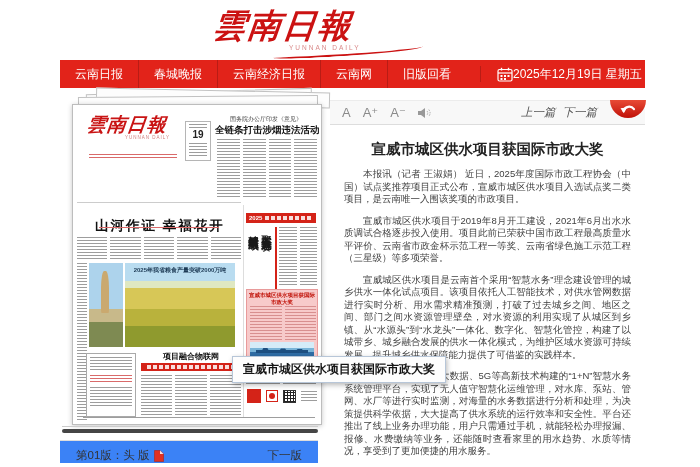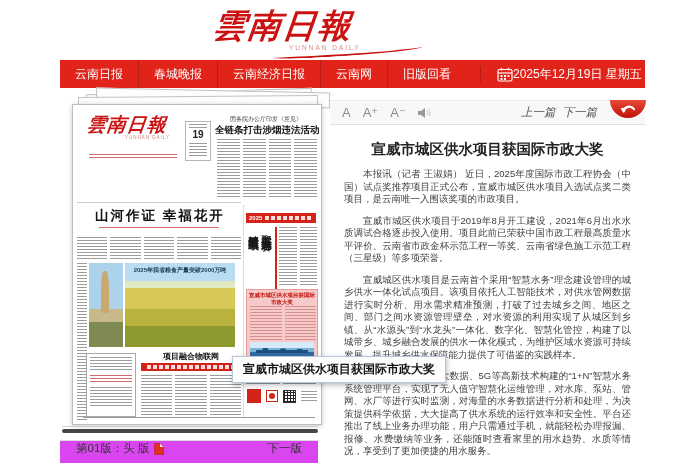--- a/index.html
+++ b/index.html
@@ -35,41 +35,41 @@
   .article{left:330px;top:124px;width:315px;padding:0 14px;box-sizing:border-box;}
   .a-title{margin-top:16px;text-align:center;font-size:14.5px;font-weight:bold;color:#222;}
   .a-p{margin:9px 0 0;font-size:9.5px;line-height:12.5px;color:#3f3f3f;text-align:justify;text-indent:2em;}
 
   
   .sheet{position:absolute;background:#fdfdfd;border:1px solid #c2c2c2;height:14px;z-index:1;}
   .npage{left:72px;top:104px;width:248px;height:319px;background:#fff;border:1px solid #bdbdbd;
          box-shadow:0 1px 5px rgba(0,0,0,.22);z-index:2;}
   .stand-thin{left:62px;top:426px;width:256px;height:1px;background:#ccc;z-index:2;}
   .stand{left:62px;top:429px;width:256px;height:4px;background:#454545;border-radius:2px;z-index:2;}
-  .pager{left:60px;top:440px;width:258px;height:22px;background:#d946ef;border-top:1px solid #ddd;
-         display:flex;align-items:flex-start;font-size:11.5px;color:#333;}
+  .pager{left:60px;top:440px;width:258px;height:22px;background:#3b82f6;border-top:1px solid #ddd;
+         display:flex;align-items:flex-end;font-size:11.5px;color:#333;}
   .pager .ed{margin-left:16px;display:flex;align-items:center;gap:4px;}
   .pager .nx{margin-left:auto;margin-right:16px;cursor:pointer;color:#333;font-family:Liberation Mono, monospace;}
 
   
   .tl{background:repeating-linear-gradient(to bottom,#9d9d9d 0 1px,transparent 1px 3px);}
   .tl-red{background:repeating-linear-gradient(to bottom,#d96a6a 0 1px,transparent 1px 3px);}
   .tl-pink{background:repeating-linear-gradient(to bottom,#d88f8f 0 1px,transparent 1px 3px);}
   .tl-w{background:repeating-linear-gradient(90deg,rgba(255,255,255,.85) 0 4px,transparent 4px 6px);}
   .cols{position:absolute;display:flex;gap:3px;}
   .cols i{flex:1;}
 
   
   .np-mast{font-family:"DejaVu Serif",serif;font-weight:bold;font-style:italic;color:#c91414;
            font-size:19px;transform:skewX(-6deg);letter-spacing:1px;line-height:22px;}
   .np-mast-sub{font-size:4.5px;color:#d07d7d;letter-spacing:1px;margin-left:38px;}
   .datebox{left:112px;top:16px;width:24px;height:38px;border:1px solid #b5b5b5;text-align:center;}
   .kicker{left:142px;top:10px;width:102px;font-size:6px;color:#444;text-align:center;white-space:nowrap;}
   .h2nd{left:142px;top:19px;width:102px;font-size:9.5px;font-weight:bold;color:#111;text-align:center;white-space:nowrap;}
-  .hmain{left:6px;top:102px;width:162px;font-size:13.5px;font-weight:bold;color:#111;text-align:center;
+  .hmain{left:6px;top:112px;width:162px;font-size:13.5px;font-weight:bold;color:#111;text-align:center;
          letter-spacing:2px;white-space:nowrap;}
   .photo-big{left:52px;top:158px;width:110px;height:84px;
      background:linear-gradient(#b9dcf0 0 22%,#dfe8c2 22% 30%,#d7c757 30% 55%,#b9b23c 55% 75%,#8f9a2e 75% 100%);}
   .photo-small{left:16px;top:158px;width:34px;height:84px;
      background:linear-gradient(#add3ec 0 55%,#c8b98a 55% 70%,#7e8a52 70% 100%);}
   .spire{position:absolute;left:12px;top:8px;width:8px;height:42px;background:#caa96f;border-radius:40% 40% 10% 10%;}
   .photo-cap{position:absolute;left:0;top:3px;width:100%;text-align:center;font-size:6px;font-weight:bold;color:#1d3a55;}
   .vline{left:170px;top:100px;width:1px;height:212px;background:#ddd;}
   .hline{left:4px;top:97px;width:164px;height:1px;background:#ccc;}
   .ecohdr{left:173px;top:108px;width:70px;height:10px;background:#d42318;display:flex;align-items:center;gap:3px;padding:0 3px;box-sizing:border-box;}

